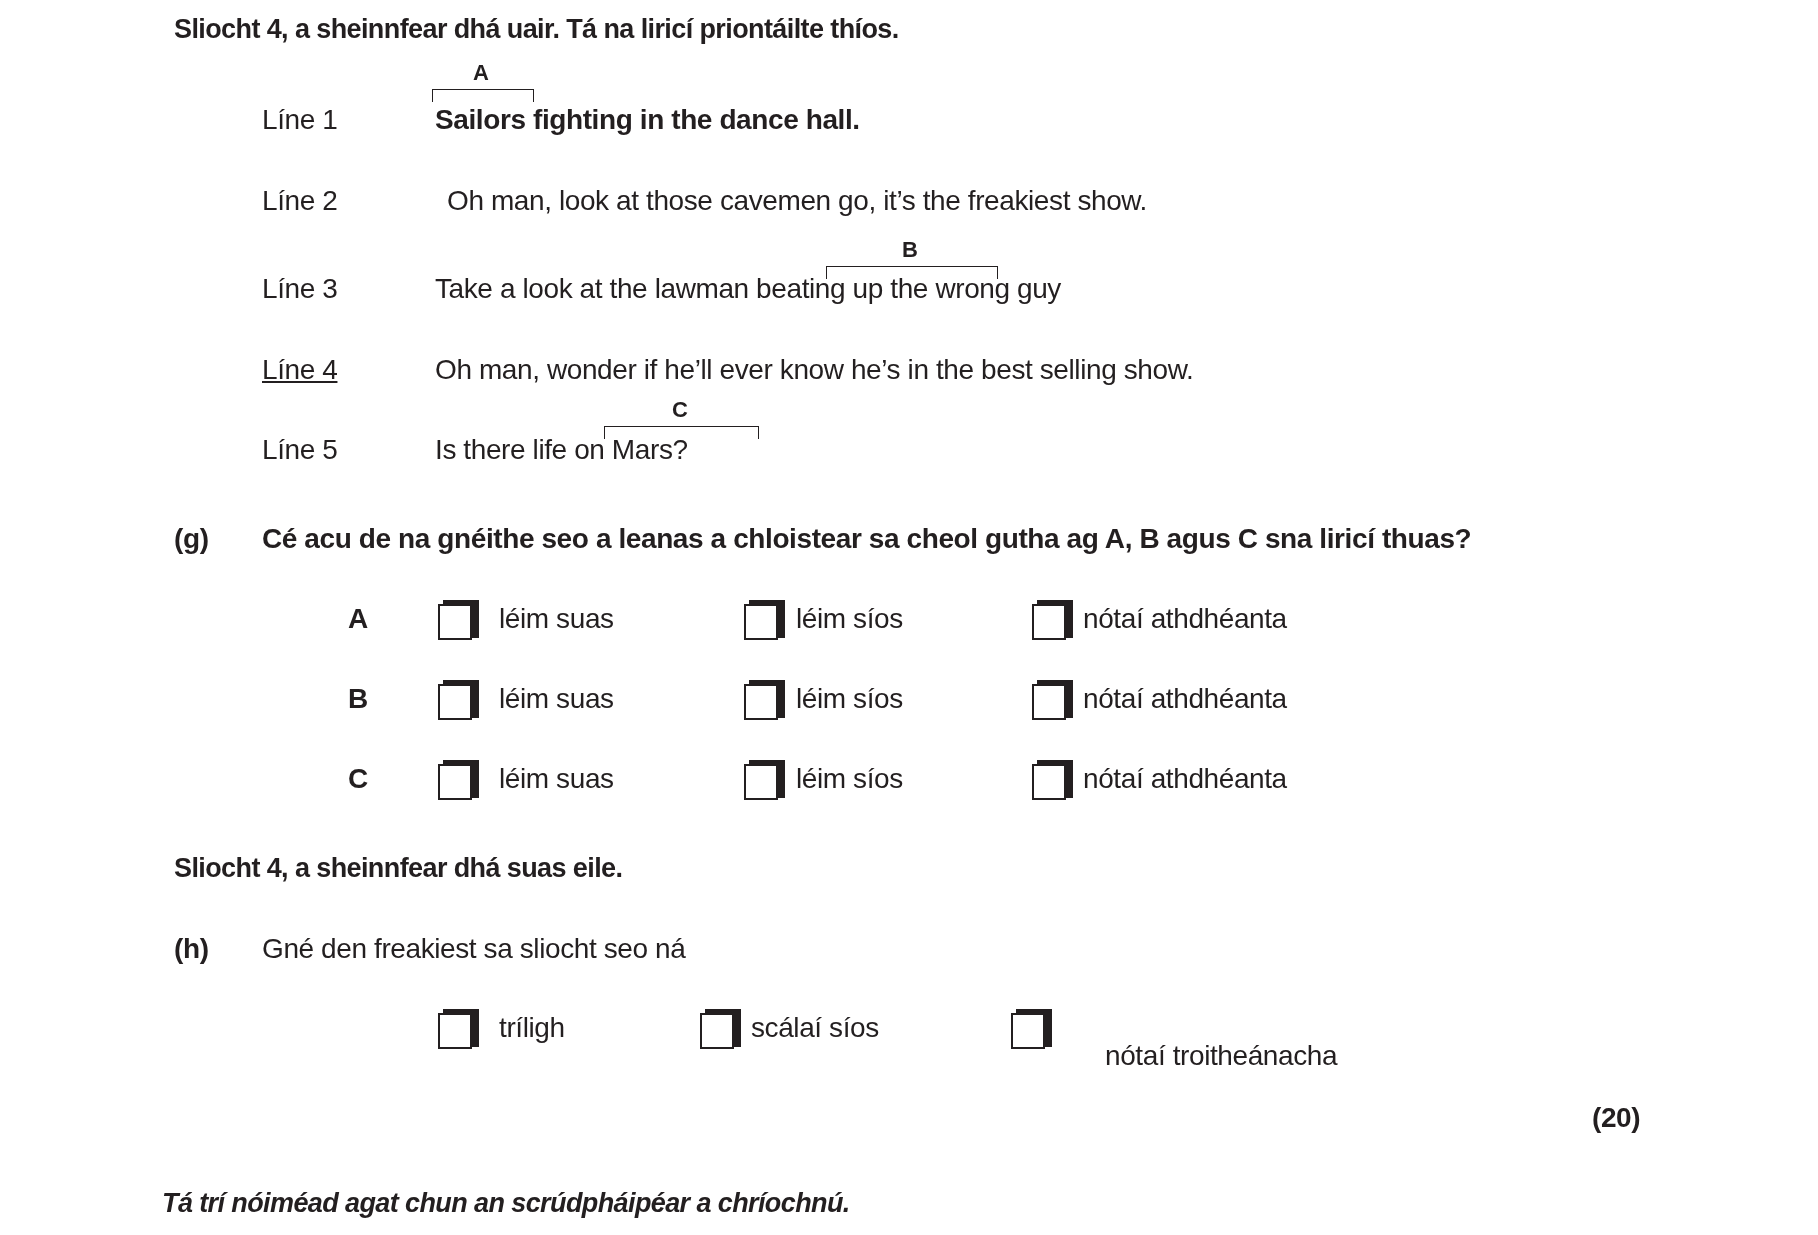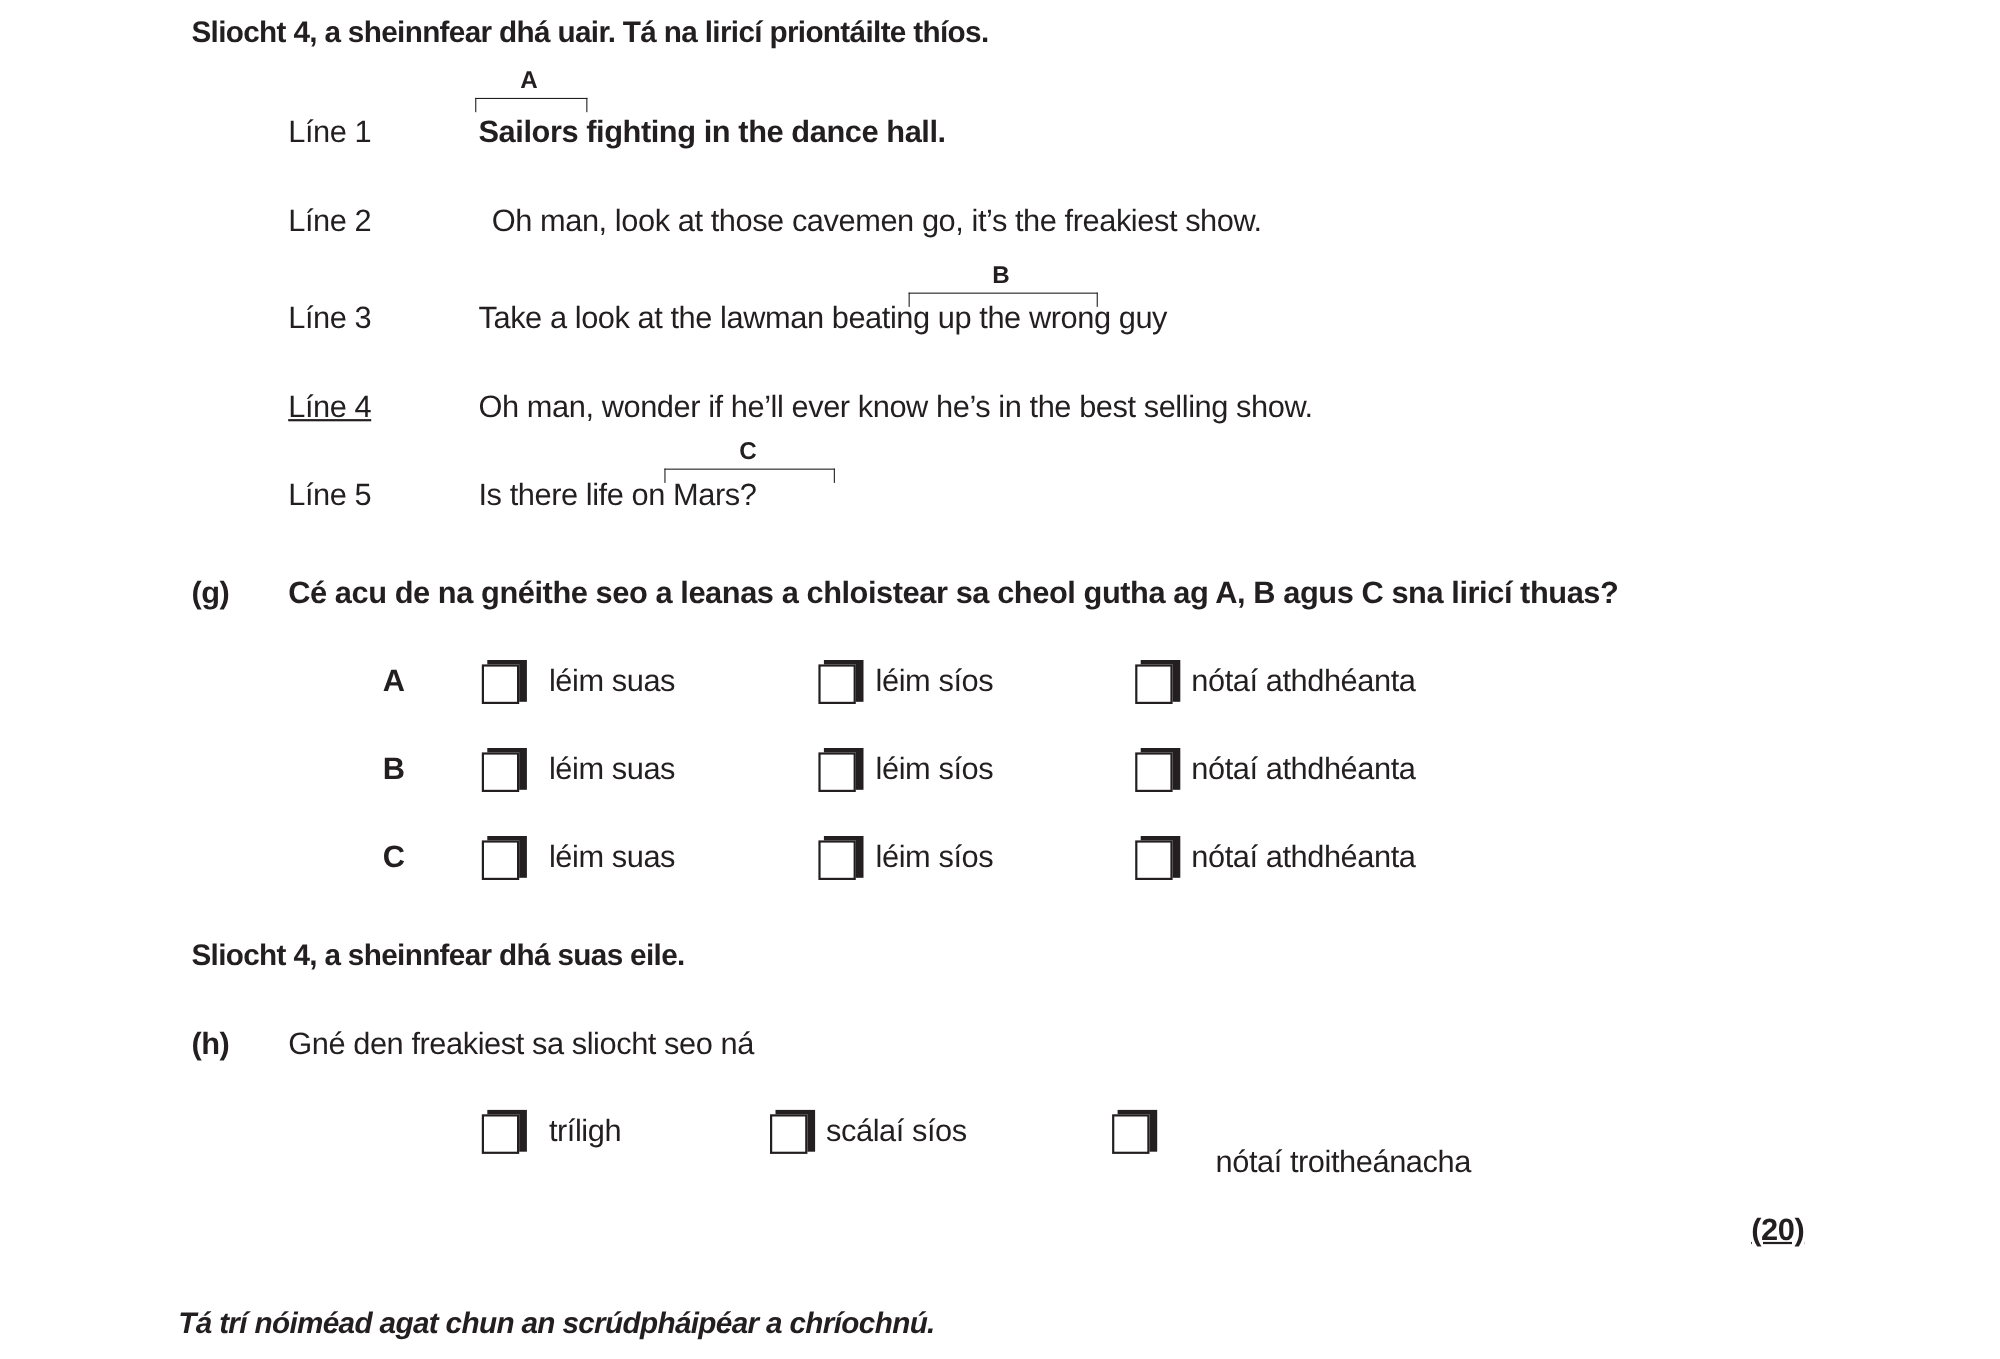--- a/index.html
+++ b/index.html
@@ -123,15 +123,15 @@
       <div class="front"></div>
     </div>
   <div class="abs body-txt" style="left:751px; top:1012px;">scálaí síos</div>
   <div class="cbox" style="left:1011px; top:1009px;">
       <div class="back"></div>
       <div class="front"></div>
     </div>
   <div class="abs body-txt" style="left:1062px; top:1040px;margin-left:43px;">nótaí troitheánacha</div>
 </div>
 
-<div class="abs body-txt bold" style="left:1592px; top:1102px;text-decoration:underline;">(20)</div>
+<div class="abs body-txt bold" style="left:1592px; top:1102px;">(20)</div>
 
 <div class="abs bold title" style="left:162px; top:1188px;font-style:italic;">Tá trí nóiméad agat chun an scrúdpháipéar a chríochnú.</div>
 
 </body></html>

